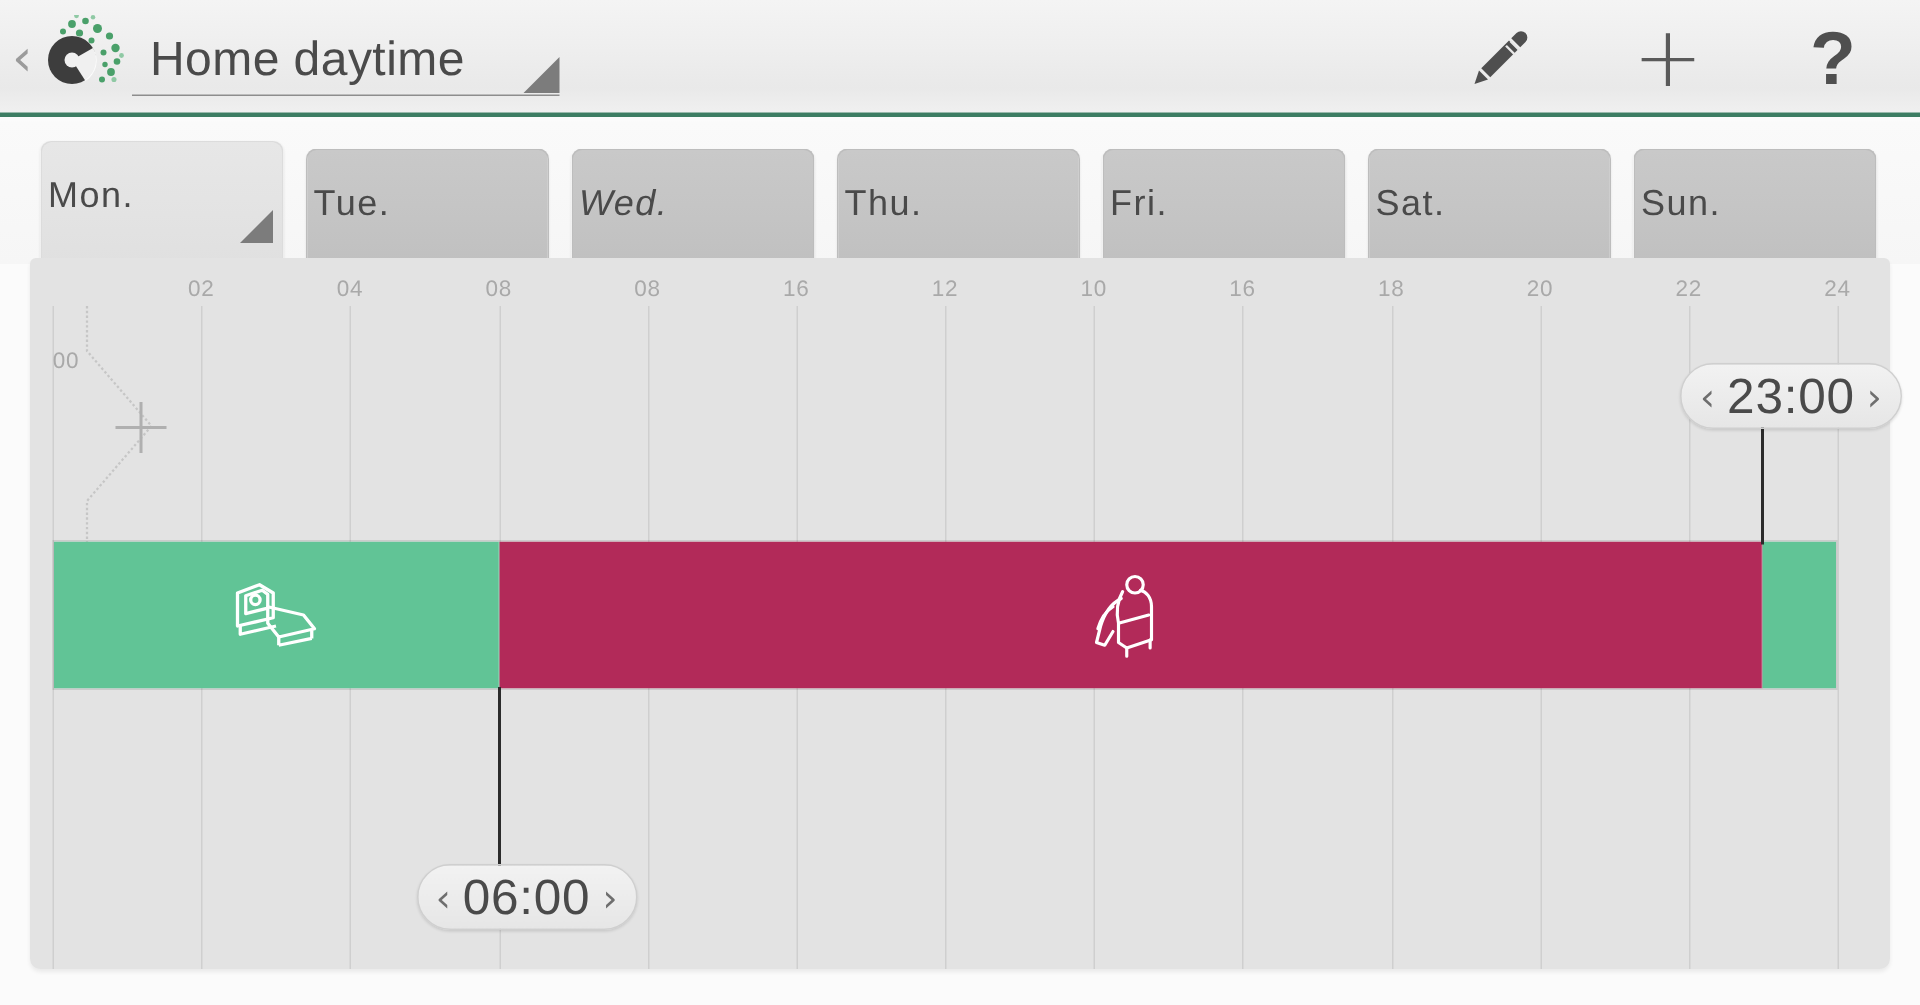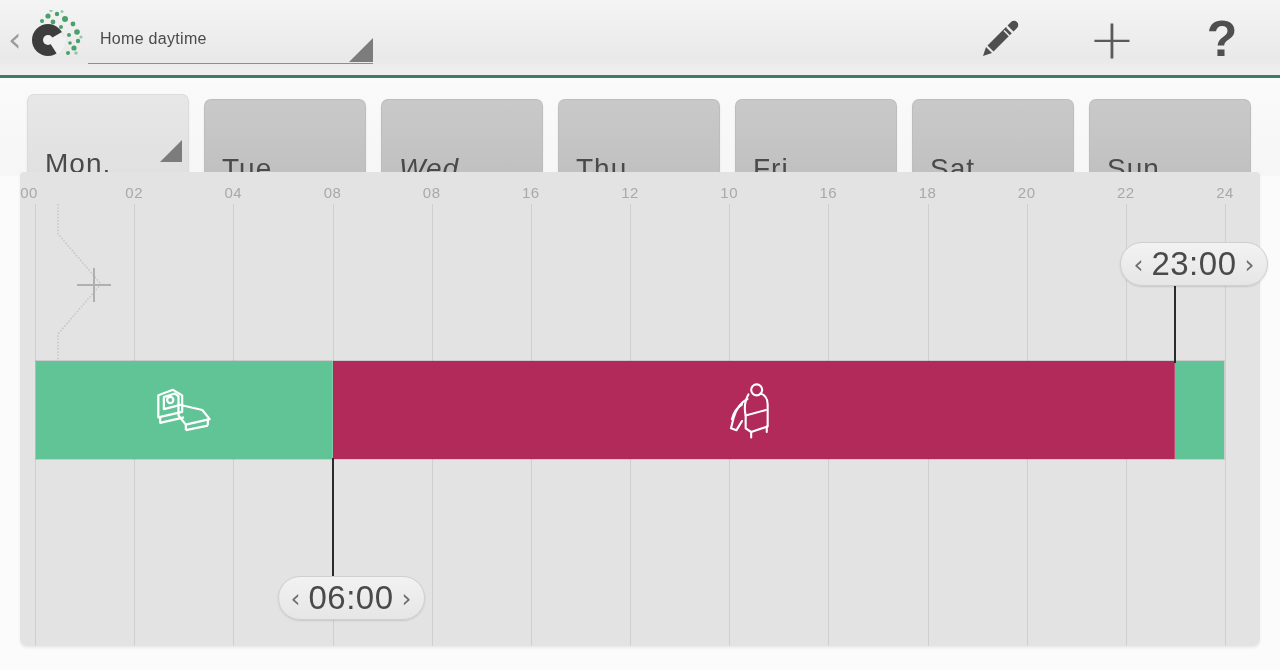--- a/index.html
+++ b/index.html
@@ -24,21 +24,21 @@
     font-family: "DejaVu Sans", sans-serif;
     cursor: pointer; user-select: none;
   }
   .logo { position: absolute; left: 24px; top: 10px; width: 62px; height: 58px; }
 
   .title-wrap {
     position: absolute; left: 88px; top: 18px; width: 285px; height: 46px;
     border-bottom: 1px solid #8d8d8d; cursor: pointer;
   }
   .title-text {
-    font-size: 16px; color: #4a4a4a; letter-spacing: .3px;
+    font-size: 32px; color: #4a4a4a; letter-spacing: .3px;
     line-height: 42px; padding-left: 12px; white-space: nowrap;
   }
   .title-corner {
     position: absolute; right: 0; bottom: 1px;
     width: 0; height: 0;
     border-left: 24px solid transparent;
     border-bottom: 24px solid #7c7c7c;
   }
 
   .hdr-btn {
@@ -64,22 +64,22 @@
     border: 1px solid #bdbdbd; border-bottom: none;
     box-shadow: 0 1px 2px rgba(0,0,0,.08);
     cursor: pointer;
   }
   .tab.active {
     background: linear-gradient(to bottom, #e7e7e7 0%, #e3e3e3 60%, #e0e0e0 100%);
     border-color: #dcdcdc;
     height: 82px;
   }
   .tab-label {
-    position: absolute; left: 17px; top: 22px;
-    font-size: 28px; color: #4a4a4a; letter-spacing: 1px; margin-top: 31px;
+    position: absolute; left: 4px; top: 22px;
+    font-size: 24px; color: #4a4a4a; letter-spacing: 1px;
   }
   .tab-corner {
     position: absolute; right: 6px; bottom: 14px;
     width: 0; height: 0;
     border-left: 22px solid transparent;
     border-bottom: 22px solid #7c7c7c;
   }
 
   
   .panel {
@@ -229,21 +229,21 @@
         <span class="tab-label">Sun.</span>
       </div>
       <div class="tab" style="left: 912px;">
         <span class="tab-label">Sat.</span>
       </div>
     </div>
 
   <div class="panel">
     <div id="grid-layer">
         <div class="grid-line" style="left: 15px;"></div>
-        <div class="hour-label" style="left: 9px;">00</div>
+        <div class="hour-label" style="left: 24px; margin-top: 48px;">00</div>
         <div class="grid-line" style="left: 114.167px;"></div>
         <div class="hour-label" style="left: 114.167px;">02</div>
         <div class="grid-line" style="left: 213.333px;"></div>
         <div class="hour-label" style="left: 213.333px;">04</div>
         <div class="grid-line" style="left: 312.5px;"></div>
         <div class="hour-label" style="left: 312.5px;">08</div>
         <div class="grid-line" style="left: 411.667px;"></div>
         <div class="hour-label" style="left: 411.667px;">08</div>
         <div class="grid-line" style="left: 510.833px;"></div>
         <div class="hour-label" style="left: 510.833px;">16</div>

